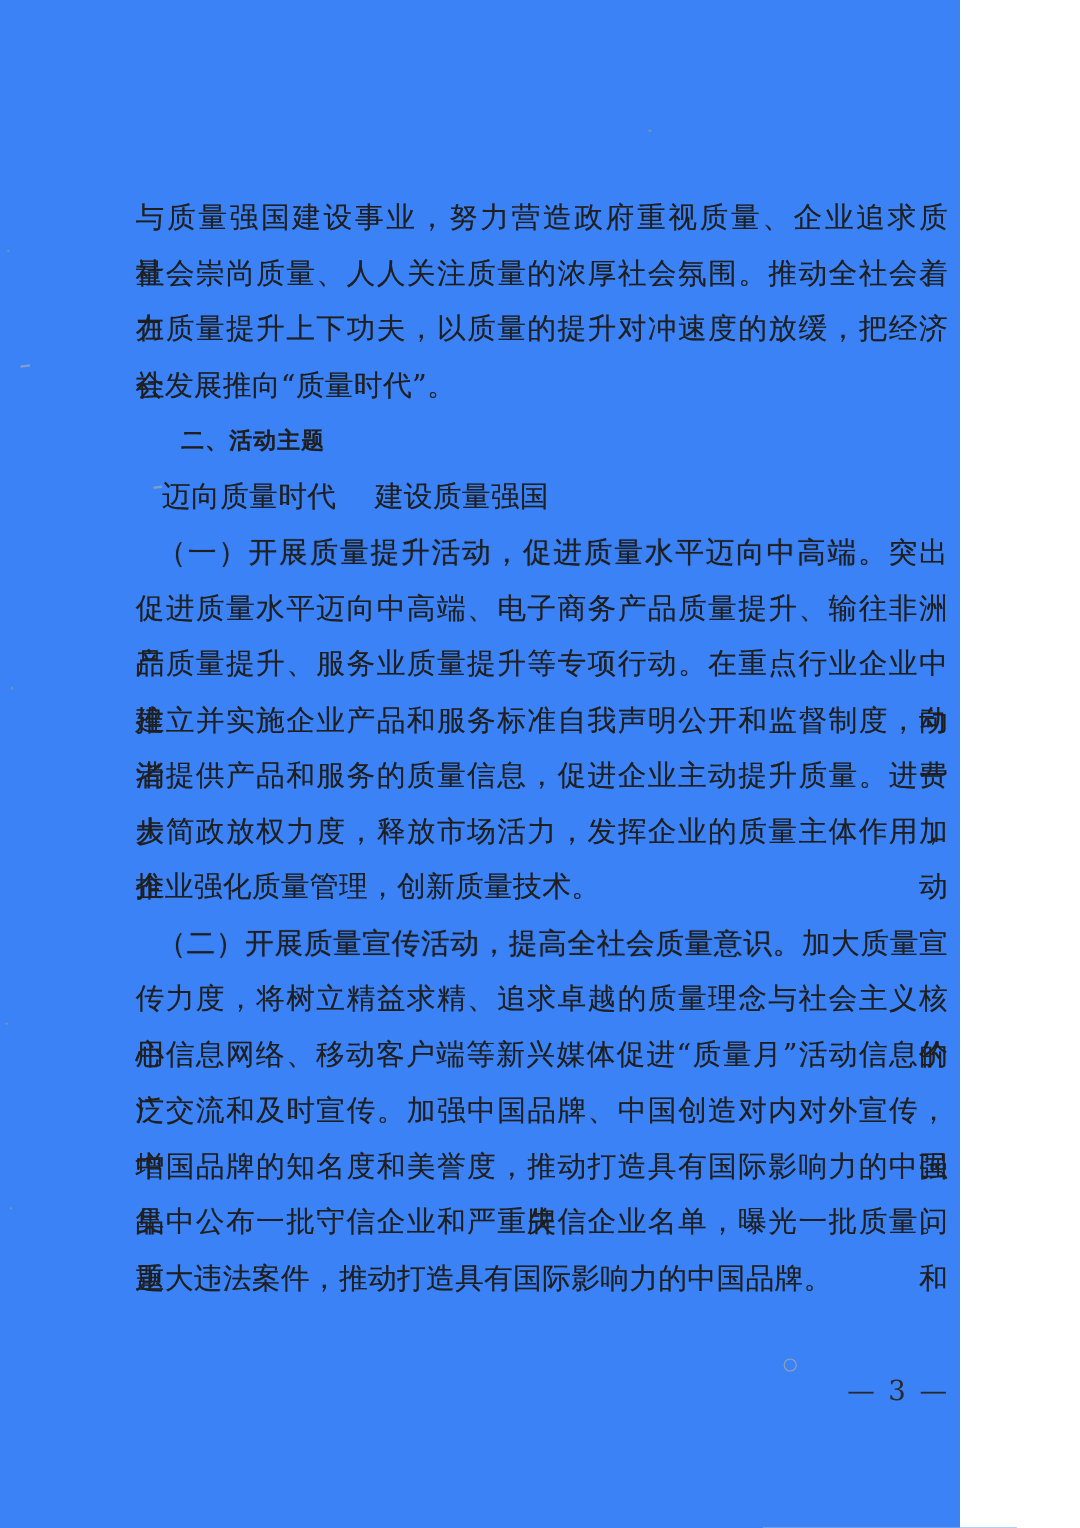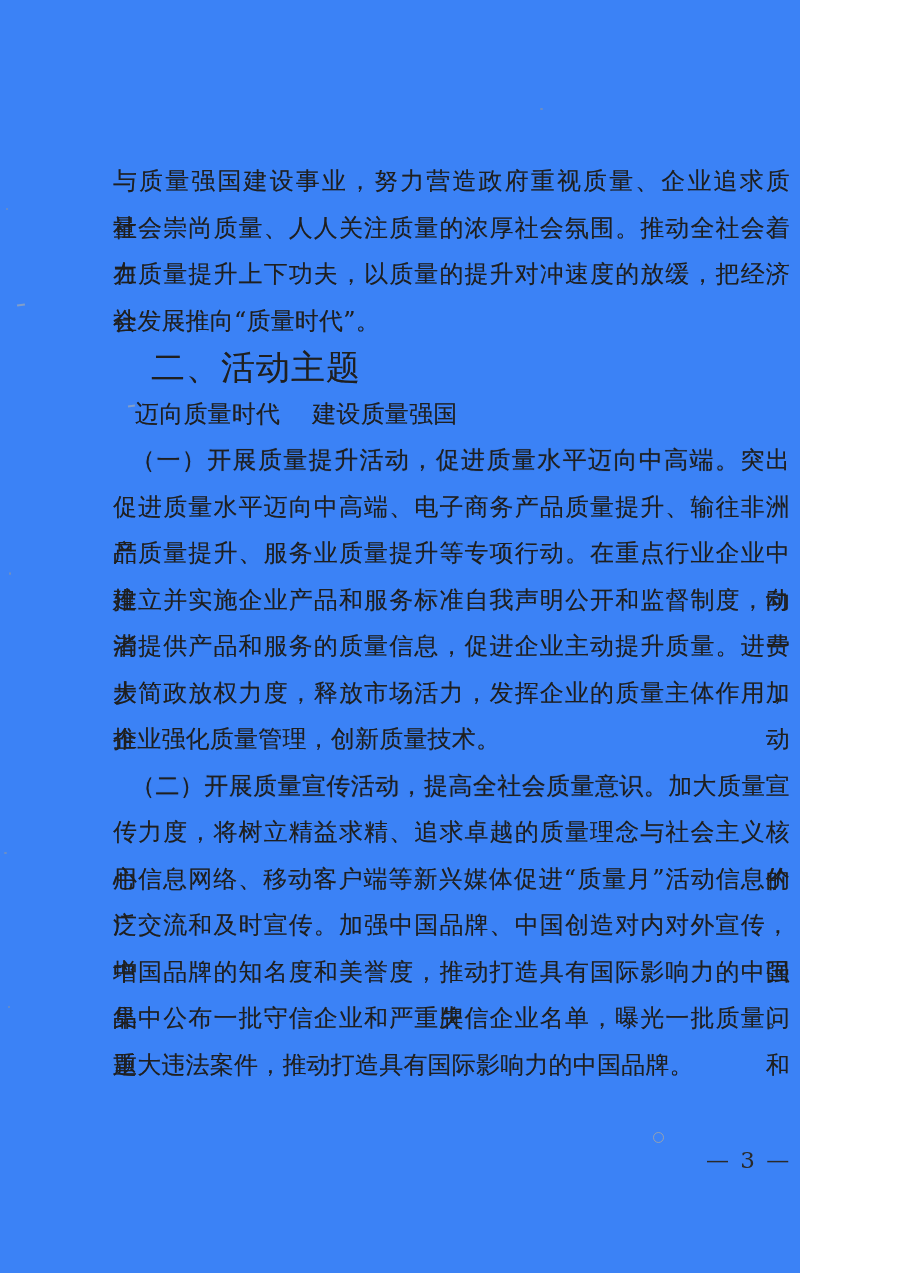--- a/index.html
+++ b/index.html
@@ -22,22 +22,22 @@
     height: 46.5px;
     line-height: 46.5px;
     font-size: 24px;
     text-align: justify;
     letter-spacing: 0.2px;
     text-shadow: 0 0 0.5px rgba(30,30,30,0.45);
   }
   .fill { text-align-last: justify; }
   .heading {
     font-family: "DejaVu Sans", "Liberation Sans", sans-serif;
-    font-weight: 400;
-    font-size: 34px;
+    font-weight: 700;
+    font-size: 19px;
     padding-left: 38px;
     letter-spacing: 1px;
   }
   .theme { padding-left: 22px; }
   .para-lead { padding-left: 18px; }
   .para-lead .lead { font-weight: 400; text-shadow: 0 0 0.8px rgba(20,20,20,0.6); }
   .page-number {
     position: absolute;
     top: 1146px;
     left: 706px;

